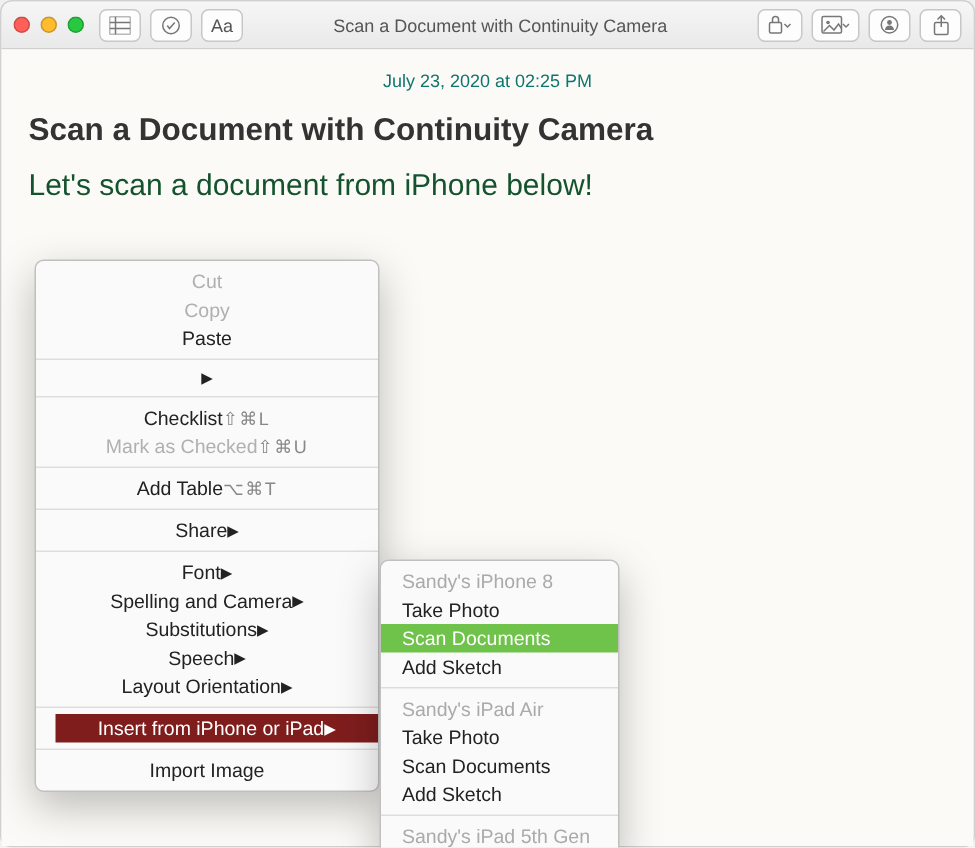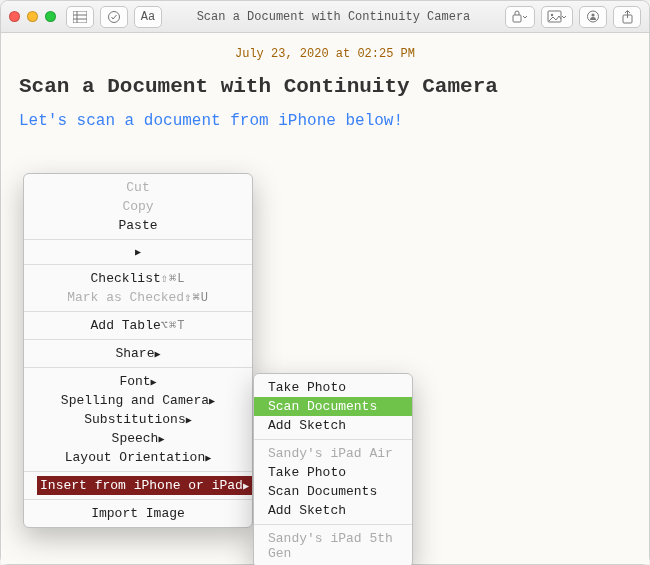--- a/index.html
+++ b/index.html
@@ -11,21 +11,20 @@
     overflow: hidden;
   }
   .window {
     width: 650px;
     height: 565px;
     background: #f7f6f2;
     border-radius: 8px;
     border: 1px solid #d0d0d0;
     display: flex;
     flex-direction: column;
-    font-family: Liberation Mono, monospace;
   }
   .titlebar {
     height: 32px;
     background: linear-gradient(#f6f6f6, #e9e9e9);
     border-bottom: 1px solid #d0d0d0;
     display: flex;
     align-items: center;
     padding: 0 8px;
     gap: 6px;
     border-radius: 8px 8px 0 0;
@@ -54,23 +53,23 @@
     text-align: center;
     font-size: 12px;
     color: #555;
   }
   .content {
     flex: 1;
     background: #fbfaf6;
     position: relative;
     padding: 10px 18px;
   }
-  .timestamp { text-align: center; font-size: 12px; color: #a16207; margin: 4px 0 14px; }
+  .timestamp { text-align: center; font-size: 12px; color: #0f766e; margin: 4px 0 14px; }
   .note-title { font-size: 21px; font-weight: 700; color: #333; margin-bottom: 14px; }
-  .note-body { font-size: 16px; color: #3b82f6; }
+  .note-body { font-size: 20px; color: #14532d; }
   .context-menu {
     position: absolute;
     top: 140px; left: 22px;
     width: 230px;
     background: #fafafa;
     border: 1px solid #c0c0c0;
     border-radius: 6px;
     box-shadow: 0 10px 28px rgba(0,0,0,0.25);
     font-size: 13px;
     padding: 4px 0;
@@ -247,20 +246,21 @@
           <span>Insert from iPhone or iPad</span>
           <span class="arrow">▶</span>
         </div>
       <div class="menu-sep"></div>
       <div class="menu-item">
           <span>Import Image</span>
         </div>
     </div>
 
     <div class="submenu" id="submenu-root">
+        <div class="sub-header">Sandy's iPhone 8</div>
         <div class="sub-item">Take Photo</div>
         <div class="sub-item highlight">Scan Documents</div>
         <div class="sub-item">Add Sketch</div>
         <div class="menu-sep"></div>
         <div class="sub-header">Sandy's iPad Air</div>
         <div class="sub-item">Take Photo</div>
         <div class="sub-item">Scan Documents</div>
         <div class="sub-item">Add Sketch</div>
         <div class="menu-sep"></div>
         <div class="sub-header">Sandy's iPad 5th Gen</div>

